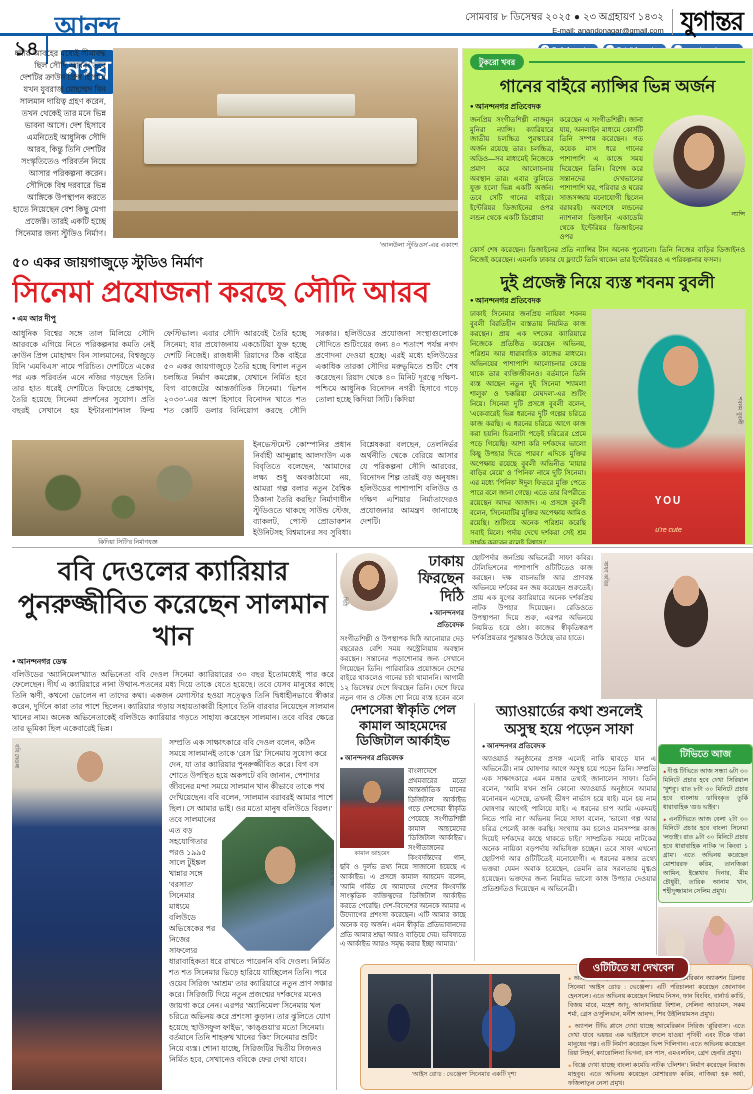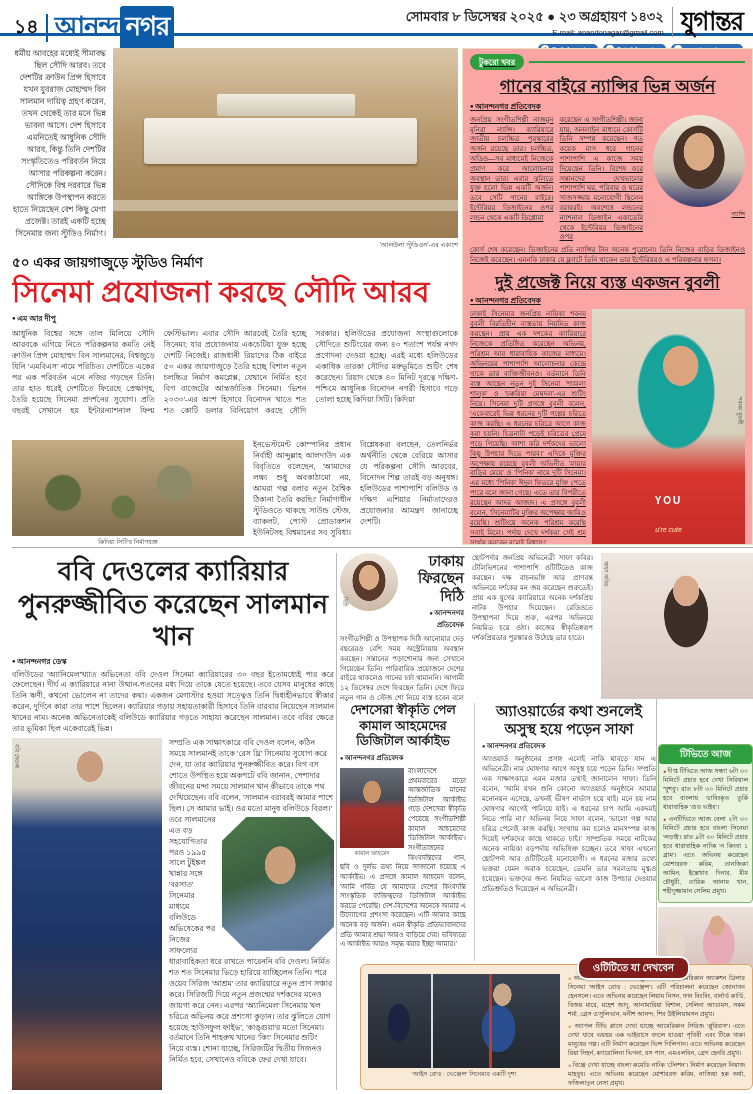--- a/index.html
+++ b/index.html
@@ -5,27 +5,27 @@
   html,body{margin:0;padding:0;background:#888;}
   .page{position:relative;width:753px;height:1094px;margin:0 auto;background:#fff;overflow:hidden;
         font-family:"Liberation Sans","DejaVu Sans",sans-serif;color:#1a1a1a;}
 
   
   .masthead{position:absolute;left:0;top:0;width:753px;height:36px;box-sizing:border-box;
             border-bottom:3px solid #0d5ba6;padding:3px 10px 0 14px;}
   .mh-left{position:absolute;left:14px;top:6px;display:flex;align-items:center;gap:7px;}
   .pageno{font-size:19px;font-weight:bold;color:#111;}
   .vbar{width:2px;height:28px;background:#0d5ba6;display:inline-block;}
-  .section-logo{display:inline-flex;align-items:center;font-weight:800;font-size:26px;letter-spacing:-1px;}
+  .section-logo{display:inline-flex;align-items:center;font-weight:800;font-size:26px;letter-spacing:-1px;flex-direction:column;}
   .sl1{color:#0d5ba6;}
   .sl2{color:#fff;background:#0d5ba6;border-radius:3px;padding:0 5px;margin-left:2px;}
   .mh-right{position:absolute;right:10px;top:2px;text-align:right;}
   .mh-top{display:flex;align-items:center;gap:8px;justify-content:flex-end;}
   .mh-meta{text-align:right;border-right:1px solid #999;padding-right:8px;}
-  .dateline{font-size:13px;color:#222;font-weight:bold;}
+  .dateline{font-size:10px;color:#222;font-weight:normal;}
   .emailline{font-size:7.5px;color:#222;}
   .brand{font-size:24px;font-weight:900;color:#0a0a0a;letter-spacing:-1px;transform:scaleY(1.08);}
   .socialrow{display:flex;gap:5px;justify-content:flex-end;margin-top:2px;}
   .pill{display:inline-flex;align-items:center;gap:3px;background:#2e6db4;color:#fff;font-size:6.3px;
         padding:1px 7px 1px 3px;border-radius:8px;cursor:pointer;}
   .picon{width:8px;height:8px;border-radius:50%;background:#fff;color:#2e6db4;font-size:6px;font-weight:bold;
          display:inline-flex;align-items:center;justify-content:center;}
 
   
   .byline{font-size:7.6px;font-weight:bold;color:#111;margin:2px 0;}
@@ -54,21 +54,21 @@
   .saudi-fig{width:232px;}
   .ph-qiddiya{width:232px;height:96px;
       background:radial-gradient(circle at 22% 55%,#5d6b3f 0 9%,transparent 10%),
                  radial-gradient(circle at 48% 70%,#6a7547 0 8%,transparent 9%),
                  radial-gradient(circle at 70% 45%,#8d8a6a 0 10%,transparent 11%),
                  linear-gradient(180deg,#c4ad85 0%,#a6906a 40%,#7d6e4e 100%);}
   .saudi-bodyB{flex:1;column-count:2;column-gap:9px;font-size:7.7px;line-height:1.42;overflow:hidden;}
 
   
   .tukro{position:absolute;left:462px;top:48px;width:291px;height:497px;box-sizing:border-box;
-         background:#fca5a5;border:1px solid #e6dfc4;padding:5px 7px;overflow:hidden;text-decoration:underline;}
+         background:#bef264;border:1px solid #e6dfc4;padding:5px 7px;overflow:hidden;}
   .tagrow{display:flex;align-items:center;gap:5px;}
   .tag{background:#2f9e3f;color:#fff;font-size:8px;font-weight:bold;padding:1.5px 9px;border-radius:9px;white-space:nowrap;}
   .tagline{flex:1;height:2px;background:#2f9e3f;}
   .nancy-h{font-size:17px;font-weight:800;text-align:center;line-height:1.22;margin:7px 14px 2px;}
   .nancy-grid{display:flex;gap:6px;margin-top:2px;}
   .ncol{flex:1;font-size:6.9px;line-height:1.42;}
   .nphoto-stack{width:96px;}
   .ph-nancy{width:92px;height:92px;border-radius:50%;margin-left:4px;
       background:radial-gradient(ellipse 26px 32px at 50% 40%,#d9ab85 58%,transparent 60%),
                  radial-gradient(ellipse 42px 52px at 50% 46%,#4a3328 60%,transparent 62%),
@@ -243,21 +243,21 @@
     <div class="nancy-grid">
       <div class="ncol jtext">জনপ্রিয় সংগীতশিল্পী নাজমুন মুনিরা ন্যান্সি। ক্যারিয়ারে জাতীয় চলচ্চিত্র পুরস্কারের অর্জন রয়েছে তার। চলচ্চিত্র, অডিও—সব মাধ্যমেই নিজেকে প্রমাণ করে আলোচনায় অবস্থান তার। এবার ঝুলিতে যুক্ত হলো ভিন্ন একটি অর্জন। তবে সেটি গানের বাইরে। ইন্টেরিয়র ডিজাইনের ওপর লন্ডন থেকে একটি ডিপ্লোমা</div>
       <div class="ncol jtext">করেছেন এ সংগীতশিল্পী। জানা যায়, অনলাইন মাধ্যমে কোর্সটি তিনি সম্পন্ন করেছেন। গত কয়েক মাস ধরে গানের পাশাপাশি এ কাজে সময় দিয়েছেন তিনি। বিশেষ করে সন্তানদের দেখভালের পাশাপাশি ঘর, পরিবার ও ঘরের সাজসজ্জায় মনোযোগী ছিলেন বরাবরই। অবশেষে লন্ডনের ন্যাশনাল ডিজাইন একাডেমি থেকে ইন্টেরিয়র ডিজাইনের ওপর</div>
       <div class="nphoto-stack">
         <div class="ph-nancy"></div>
         <div class="nancy-cap">ন্যান্সি</div>
       </div>
     </div>
     <div class="nancy-cont jtext">কোর্স শেষ করেছেন। ডিজাইনের প্রতি ন্যান্সির টান অনেক পুরোনো। তিনি নিজের বাড়ির ডিজাইনও নিজেই করেছেন। এমনকি ঢাকার যে ফ্ল্যাটে তিনি থাকেন তার ইন্টেরিয়রও এ পরিকল্পনার ফসল।</div>
 
-    <h2 class="bubly-h">দুই প্রজেক্ট নিয়ে ব্যস্ত একজন বুবলী</h2>
+    <h2 class="bubly-h">দুই প্রজেক্ট নিয়ে ব্যস্ত শবনম বুবলী</h2>
     <div class="byline">আনন্দনগর প্রতিবেদক</div>
     <div class="bubly-grid">
       <div class="bcol jtext">ঢাকাই সিনেমার জনপ্রিয় নায়িকা শবনম বুবলী বিরতিহীন ব্যস্ততায় নিয়মিত কাজ করছেন। প্রায় এক দশকের ক্যারিয়ারে নিজেকে প্রতিষ্ঠিত করেছেন অভিনয়, পরিশ্রম আর ধারাবাহিক কাজের মাধ্যমে। অভিনয়ের পাশাপাশি আলোচনার কেন্দ্রে থাকে তার ব্যক্তিজীবনও। বর্তমানে তিনি ব্যস্ত আছেন নতুন দুই সিনেমা 'শ্যামলা শালুক' ও 'চক্করিয়া মেঘদল'-এর শুটিং নিয়ে। সিনেমা দুটি প্রসঙ্গে বুবলী বলেন, 'একেবারেই ভিন্ন ধরনের দুটি গল্পের চরিত্রে কাজ করছি। এ ধরনের চরিত্রে আগে কাজ করা হয়নি। চিত্রনাট্য পড়েই চরিত্রের প্রেমে পড়ে গিয়েছি। আশা করি দর্শকদের ভালো কিছু উপহার দিতে পারব।' এদিকে মুক্তির অপেক্ষায় রয়েছে বুবলী অভিনীত 'মায়ার বাড়ির মেয়ে' ও 'পিনিক' নামে দুটি সিনেমা। এর মধ্যে 'পিনিক' ঈদুল ফিতরে মুক্তি পেতে পারে বলে জানা গেছে। এতে তার বিপরীতে রয়েছেন আদর আজাদ। এ প্রসঙ্গে বুবলী বলেন, 'সিনেমাটির মুক্তির অপেক্ষায় আমিও রয়েছি। শুটিংয়ে অনেক পরিশ্রম করেছি সবাই মিলে। পর্দায় দেখে দর্শকরা সেই শ্রম সার্থক করবেন বলেই বিশ্বাস।'</div>
       <div class="ph-bubly">
         <span class="shirt1">YOU</span>
         <span class="shirt2">u're cute</span>
         <span class="vcap bubly-vcap">শবনম বুবলী</span>
       </div>
     </div>
   </aside>

